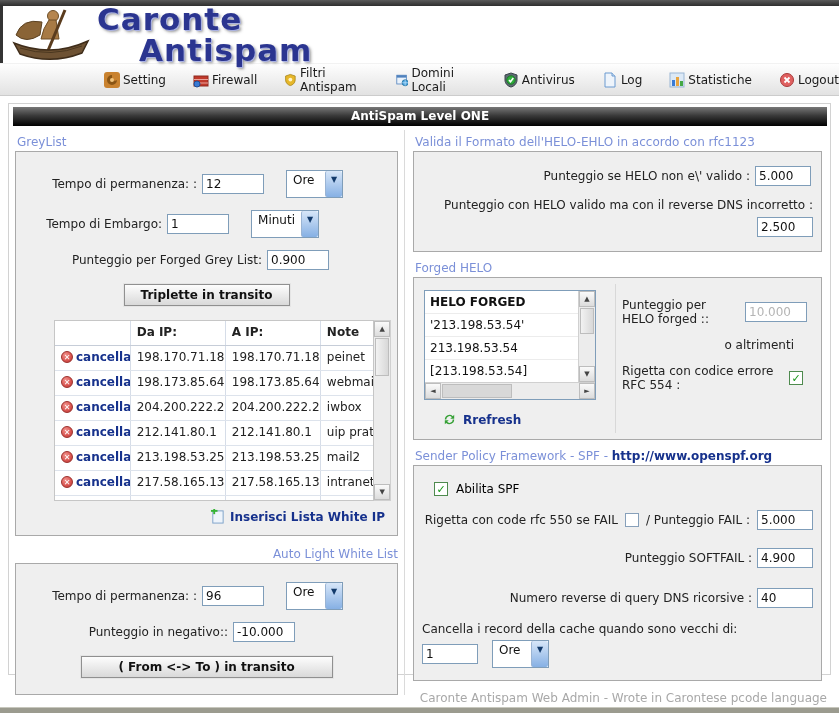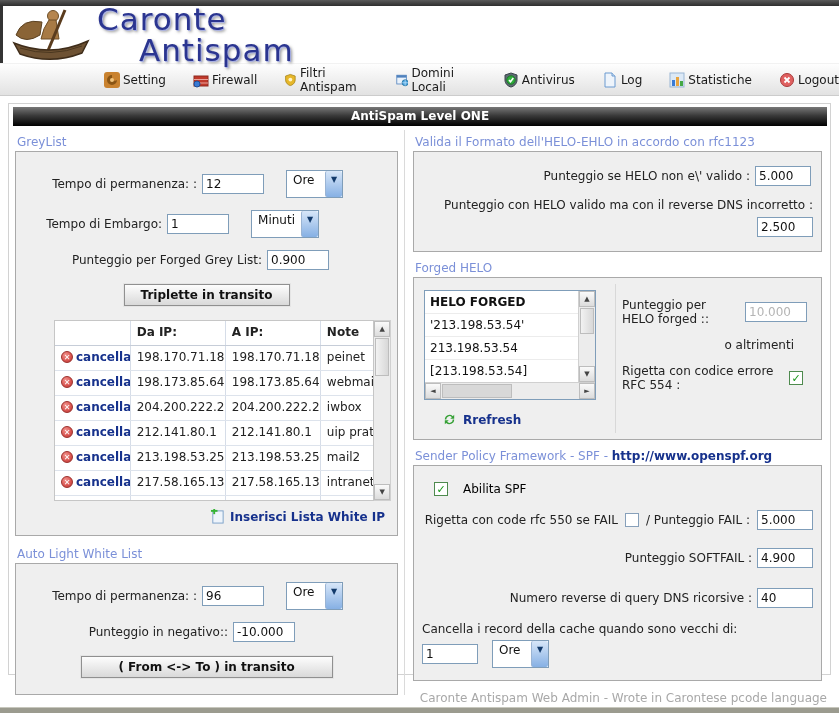--- a/index.html
+++ b/index.html
@@ -3,21 +3,21 @@
 <meta charset="utf-8">
 <style>
   * { box-sizing: border-box; margin: 0; padding: 0; }
   body { background:#fff; font-family:"DejaVu Sans","Liberation Sans",sans-serif; }
   .page { position:relative; width:839px; height:713px; background:#fff; overflow:hidden; }
 
   
   .top-bar { height:6px; background:linear-gradient(#5a5a5a,#2e2e2e); }
   .banner { height:57px; background:#fff; border-left:3px solid #343434; display:flex; align-items:center; }
   .logo-svg { width:92px; height:54px; margin-left:2px; }
-  .brand { color:#2b3590; font-weight:normal; line-height:1.0; letter-spacing:1px;
+  .brand { color:#2b3590; font-weight:bold; line-height:1.0; letter-spacing:1px;
            text-shadow:1px 1px 0 #aab2e2, 2px 2px 3px rgba(60,60,60,.55); }
   .brand .l1 { font-size:31px; display:block; }
   .brand .l2 { font-size:31px; display:block; margin-left:42px; }
 
   .navbar { height:33px; background:linear-gradient(#fefefe,#e2e2e2); border-top:1px solid #f2f2f2;
             border-bottom:1px solid #cccccc; display:flex; align-items:center; padding-left:104px; gap:27px; }
   .nav-item { display:flex; align-items:center; gap:3px; font-size:12px; color:#1a1a1a; cursor:pointer; }
   .nav-item svg { width:16px; height:16px; }
 
   
@@ -88,21 +88,21 @@
   .lb-vscroll { width:17px; background:#ececec; border-left:1px solid #d0d0d0; display:flex; flex-direction:column; }
   .refresh-row { margin:12px 0 2px 18px; display:flex; align-items:center; gap:6px; font-size:12px; }
   .refresh-link { color:#16318c; font-weight:bold; cursor:pointer; }
   .refresh-row svg { width:15px; height:15px; }
 
   .cb { width:14px; height:14px; background:#fff; border:1px solid #87a0ba; display:inline-block; text-align:center;
         line-height:13px; font-size:11px; cursor:pointer; flex:0 0 14px; }
   .cb.checked { border-color:#4e8a4e; color:#149614; font-weight:bold; }
   .cb.checked::before { content:"✓"; }
 
-  .spf-enable { display:flex; align-items:center; gap:15px; margin:10px 0 14px 14px; font-size:12px; justify-content:flex-start; }
+  .spf-enable { display:flex; align-items:center; gap:8px; margin:10px 0 14px 14px; font-size:12px; justify-content:flex-start; }
   .cache-label { font-size:12px; color:#222; margin:14px 0 4px 2px; }
   .cache-row { display:flex; align-items:center; gap:14px; margin:0 0 6px 2px; }
   .footer-text { text-align:right; color:#a8a8a8; font-size:12px; padding:16px 12px 0 0; }
   .bottom-bar { position:absolute; left:0; bottom:0; width:100%; height:6px; background:#9b9b8f; border-top:1px solid #c7c7bd; }
 </style>
 </head>
 <body>
 
 <div class="page">
 
@@ -316,21 +316,21 @@
               <svg viewBox="0 0 16 16">
                   <rect x="3" y="2" width="11" height="13" fill="#eef4fb" stroke="#7aa0c8"></rect>
                   <rect x="1" y="1" width="7" height="2" fill="#35b335"></rect>
                   <rect x="3.5" y="-1.5" width="2" height="7" fill="#35b335"></rect>
                 </svg>
               <span>Inserisci Lista White IP</span>
             </span>
           </div>
         </div>
 
-        <div class="sec-title" style="margin-top:8px;">Auto Light White List</div>
+        <div class="sec-title" style="margin-top:8px;text-align:right;">Auto Light White List</div>
         <div class="fieldset">
           <div class="frow" style="padding-right:48px;">
             <label>Tempo di permanenza: :</label>
             <input class="txt w60" type="text" value="96" style="">
             <span class="select" style="margin-left:22px;">
               <span class="sel-text">Ore</span>
               <span class="sel-arrow"></span>
             </span>
           </div>
           <div class="frow" style="padding-right:96px;">

